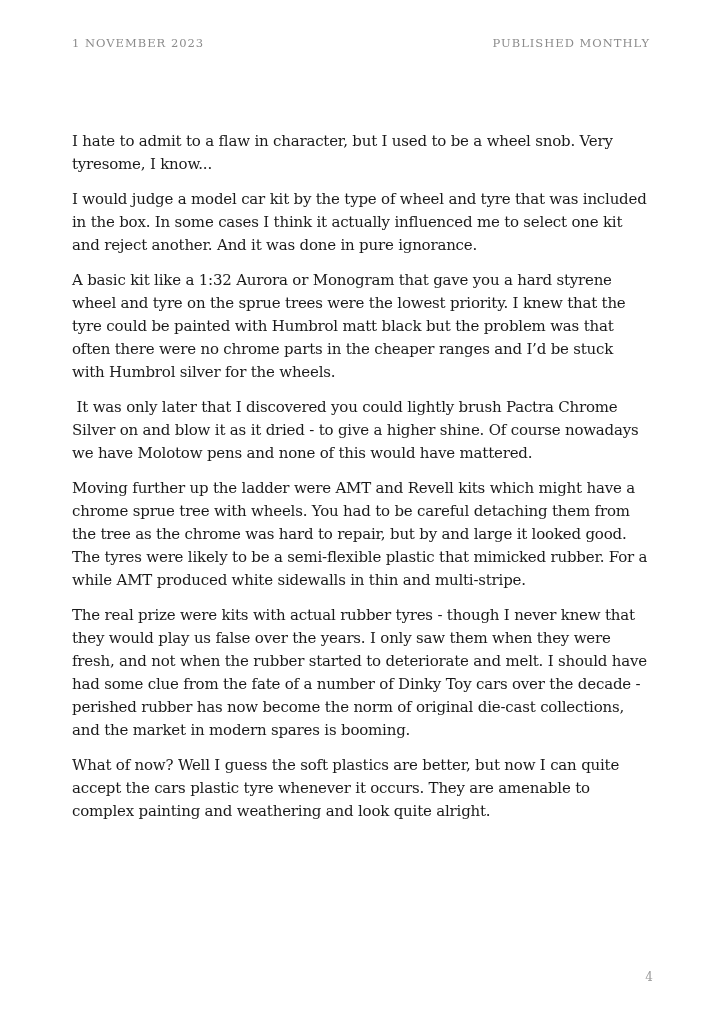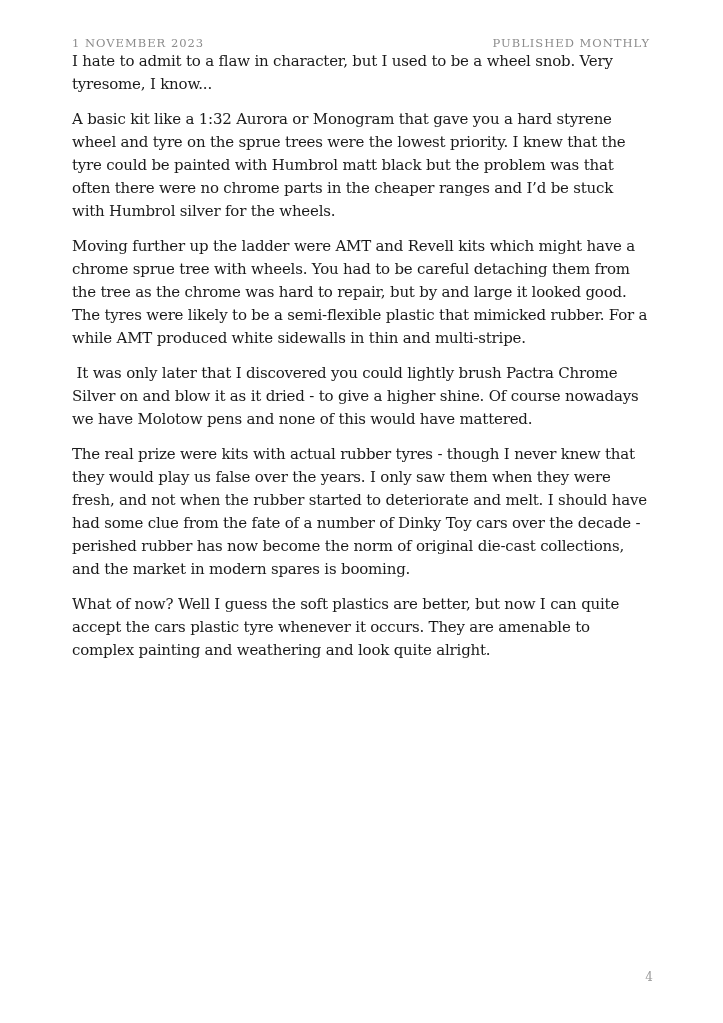--- a/index.html
+++ b/index.html
@@ -25,20 +25,21 @@
     font-size: 11.5px;
     line-height: 14px;
     letter-spacing: 1px;
     color: #8b8b8b;
   }
   .header .date,
   .header .masthead {
     text-transform: uppercase;
   }
   .content {
+    margin-top: 80px;
     width: 578px;
   }
   .content p {
     margin: 0 0 12px 0;
     font-size: 15px;
     line-height: 23px;
     letter-spacing: -0.2px;
     color: #1a1a1a;
     text-align: left;
     white-space: pre-wrap;
@@ -57,22 +58,23 @@
 
 <div class="page">
 
   <div class="header">
     <span class="date">1 NOVEMBER 2023</span>
     <span class="masthead">PUBLISHED MONTHLY</span>
   </div>
 
   <div class="content">
     <p>I hate to admit to a flaw in character, but I used to be a wheel snob. Very tyresome, I know...</p>
+    <p>I would judge a model car kit by the type of wheel and tyre that was included in the box. In some cases I think it actually influenced me to select one kit and reject another. And it was done in pure ignorance.</p>
     <p>A basic kit like a 1:32 Aurora or Monogram that gave you a hard styrene wheel and tyre on the sprue trees were the lowest priority. I knew that the tyre could be painted with Humbrol matt black but the problem was that often there were no chrome parts in the cheaper ranges and I’d be stuck with Humbrol silver for the wheels.</p>
+    <p>&nbsp;It was only later that I discovered you could lightly brush Pactra Chrome Silver on and blow it as it dried - to give a higher shine. Of course nowadays we have Molotow pens and none of this would have mattered.</p>
     <p>Moving further up the ladder were AMT and Revell kits which might have a chrome sprue tree with wheels. You had to be careful detaching them from the tree as the chrome was hard to repair, but by and large it looked good. The tyres were likely to be a semi-flexible plastic that mimicked rubber. For a while AMT produced white sidewalls in thin and multi-stripe.</p>
-    <p>&nbsp;It was only later that I discovered you could lightly brush Pactra Chrome Silver on and blow it as it dried - to give a higher shine. Of course nowadays we have Molotow pens and none of this would have mattered.</p>
     <p>The real prize were kits with actual rubber tyres - though I never knew that they would play us false over the years. I only saw them when they were fresh, and not when the rubber started to deteriorate and melt. I should have had some clue from the fate of a number of Dinky Toy cars over the decade - perished rubber has now become the norm of original die-cast collections, and the market in modern spares is booming.</p>
     <p>What of now? Well I guess the soft plastics are better, but now I can quite accept the cars plastic tyre whenever it occurs. They are amenable to complex painting and weathering and look quite alright.</p>
   </div>
 
   <div class="page-number">4</div>
 
 </div>
 
 </body></html>

